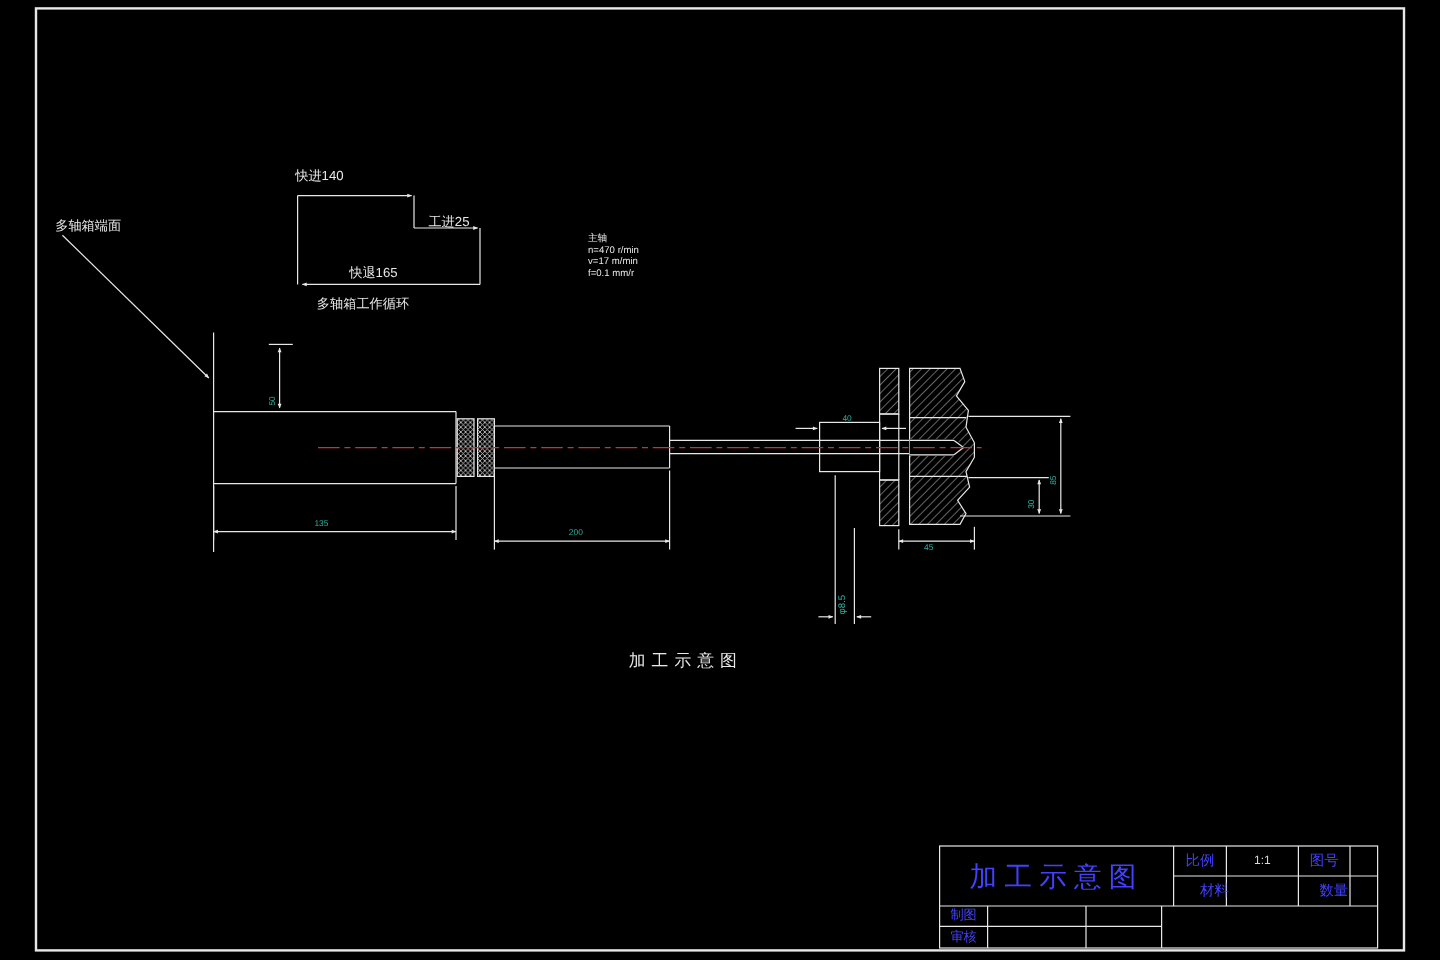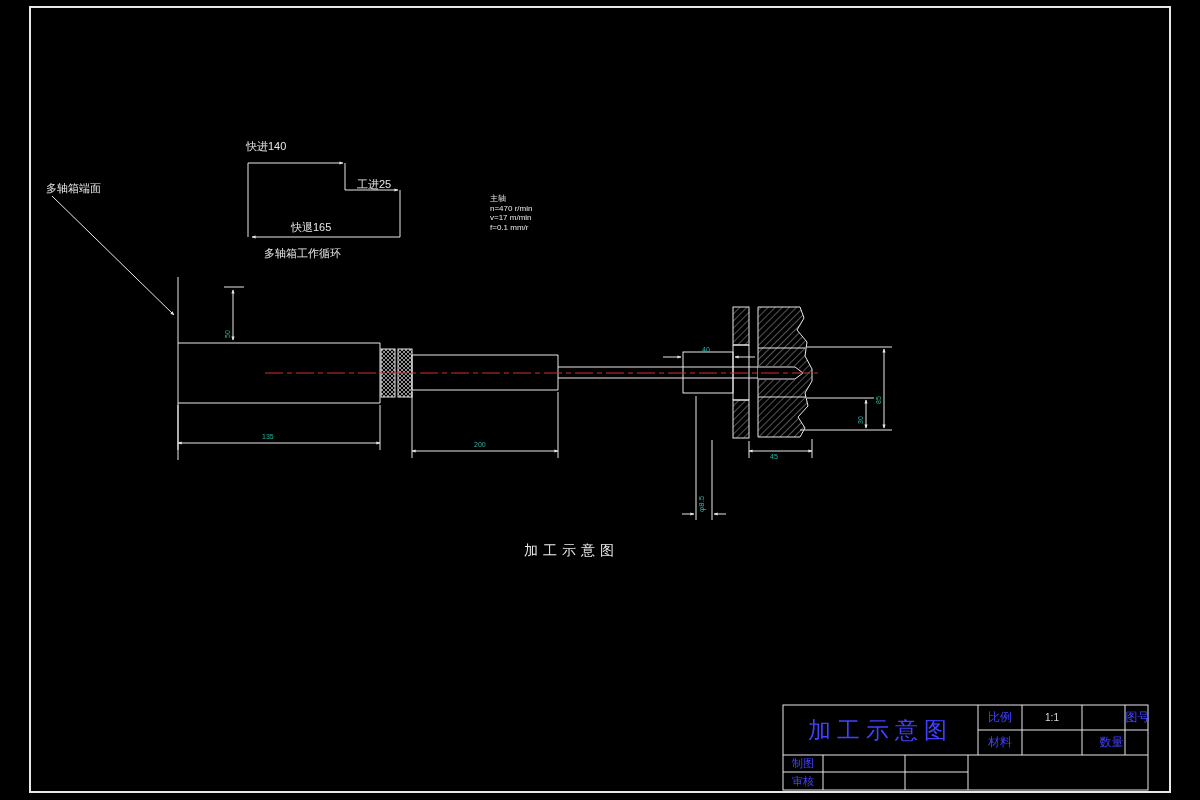--- a/index.html
+++ b/index.html
@@ -159,19 +159,19 @@
   <div class="lbl dim rot" style="left:224px;top:338px;">50</div>
   <div class="lbl dim" style="left:702px;top:346px;">40</div>
   <div class="lbl dim" style="left:770px;top:453px;">45</div>
   <div class="lbl dim rot" style="left:857px;top:424px;">30</div>
   <div class="lbl dim rot" style="left:875px;top:404px;">85</div>
   <div class="lbl dim8 rot" style="left:697px;top:512px;">φ8.5</div>
 
   <div class="tbcell" style="left:783px;top:705px;width:195px;height:50px;line-height:50px;font-size:23px;letter-spacing:6px;">加工示意图</div>
   <div class="tbcell" style="left:978px;top:705px;width:44px;height:25px;line-height:25px;font-size:12px;border-radius:11px;">比例</div>
   <div class="tbcell" style="left:1022px;top:705px;width:60px;height:25px;line-height:25px;font-size:10px;color:#d8d8d8;">1:1</div>
-  <div class="tbcell" style="left:1082px;top:705px;width:43px;height:25px;line-height:25px;font-size:12px;padding-left:34px;">图号</div>
-  <div class="tbcell" style="left:978px;top:730px;width:44px;height:25px;line-height:25px;font-size:12px;">材料</div>
+  <div class="tbcell" style="left:1082px;top:705px;width:43px;height:25px;line-height:25px;font-size:12px;">图号</div>
+  <div class="tbcell" style="left:978px;top:730px;width:44px;height:25px;line-height:25px;font-size:12px;padding-left:12px;">材料</div>
   <div class="tbcell" style="left:1082px;top:730px;width:59px;height:25px;line-height:25px;font-size:12px;">数量</div>
   <div class="tbcell" style="left:783px;top:755px;width:40px;height:17px;line-height:17px;font-size:11px;">制图</div>
   <div class="tbcell" style="left:783px;top:772px;width:40px;height:34px;line-height:18px;font-size:11px;">审核</div>
 
 </div>
 
 </body></html>

